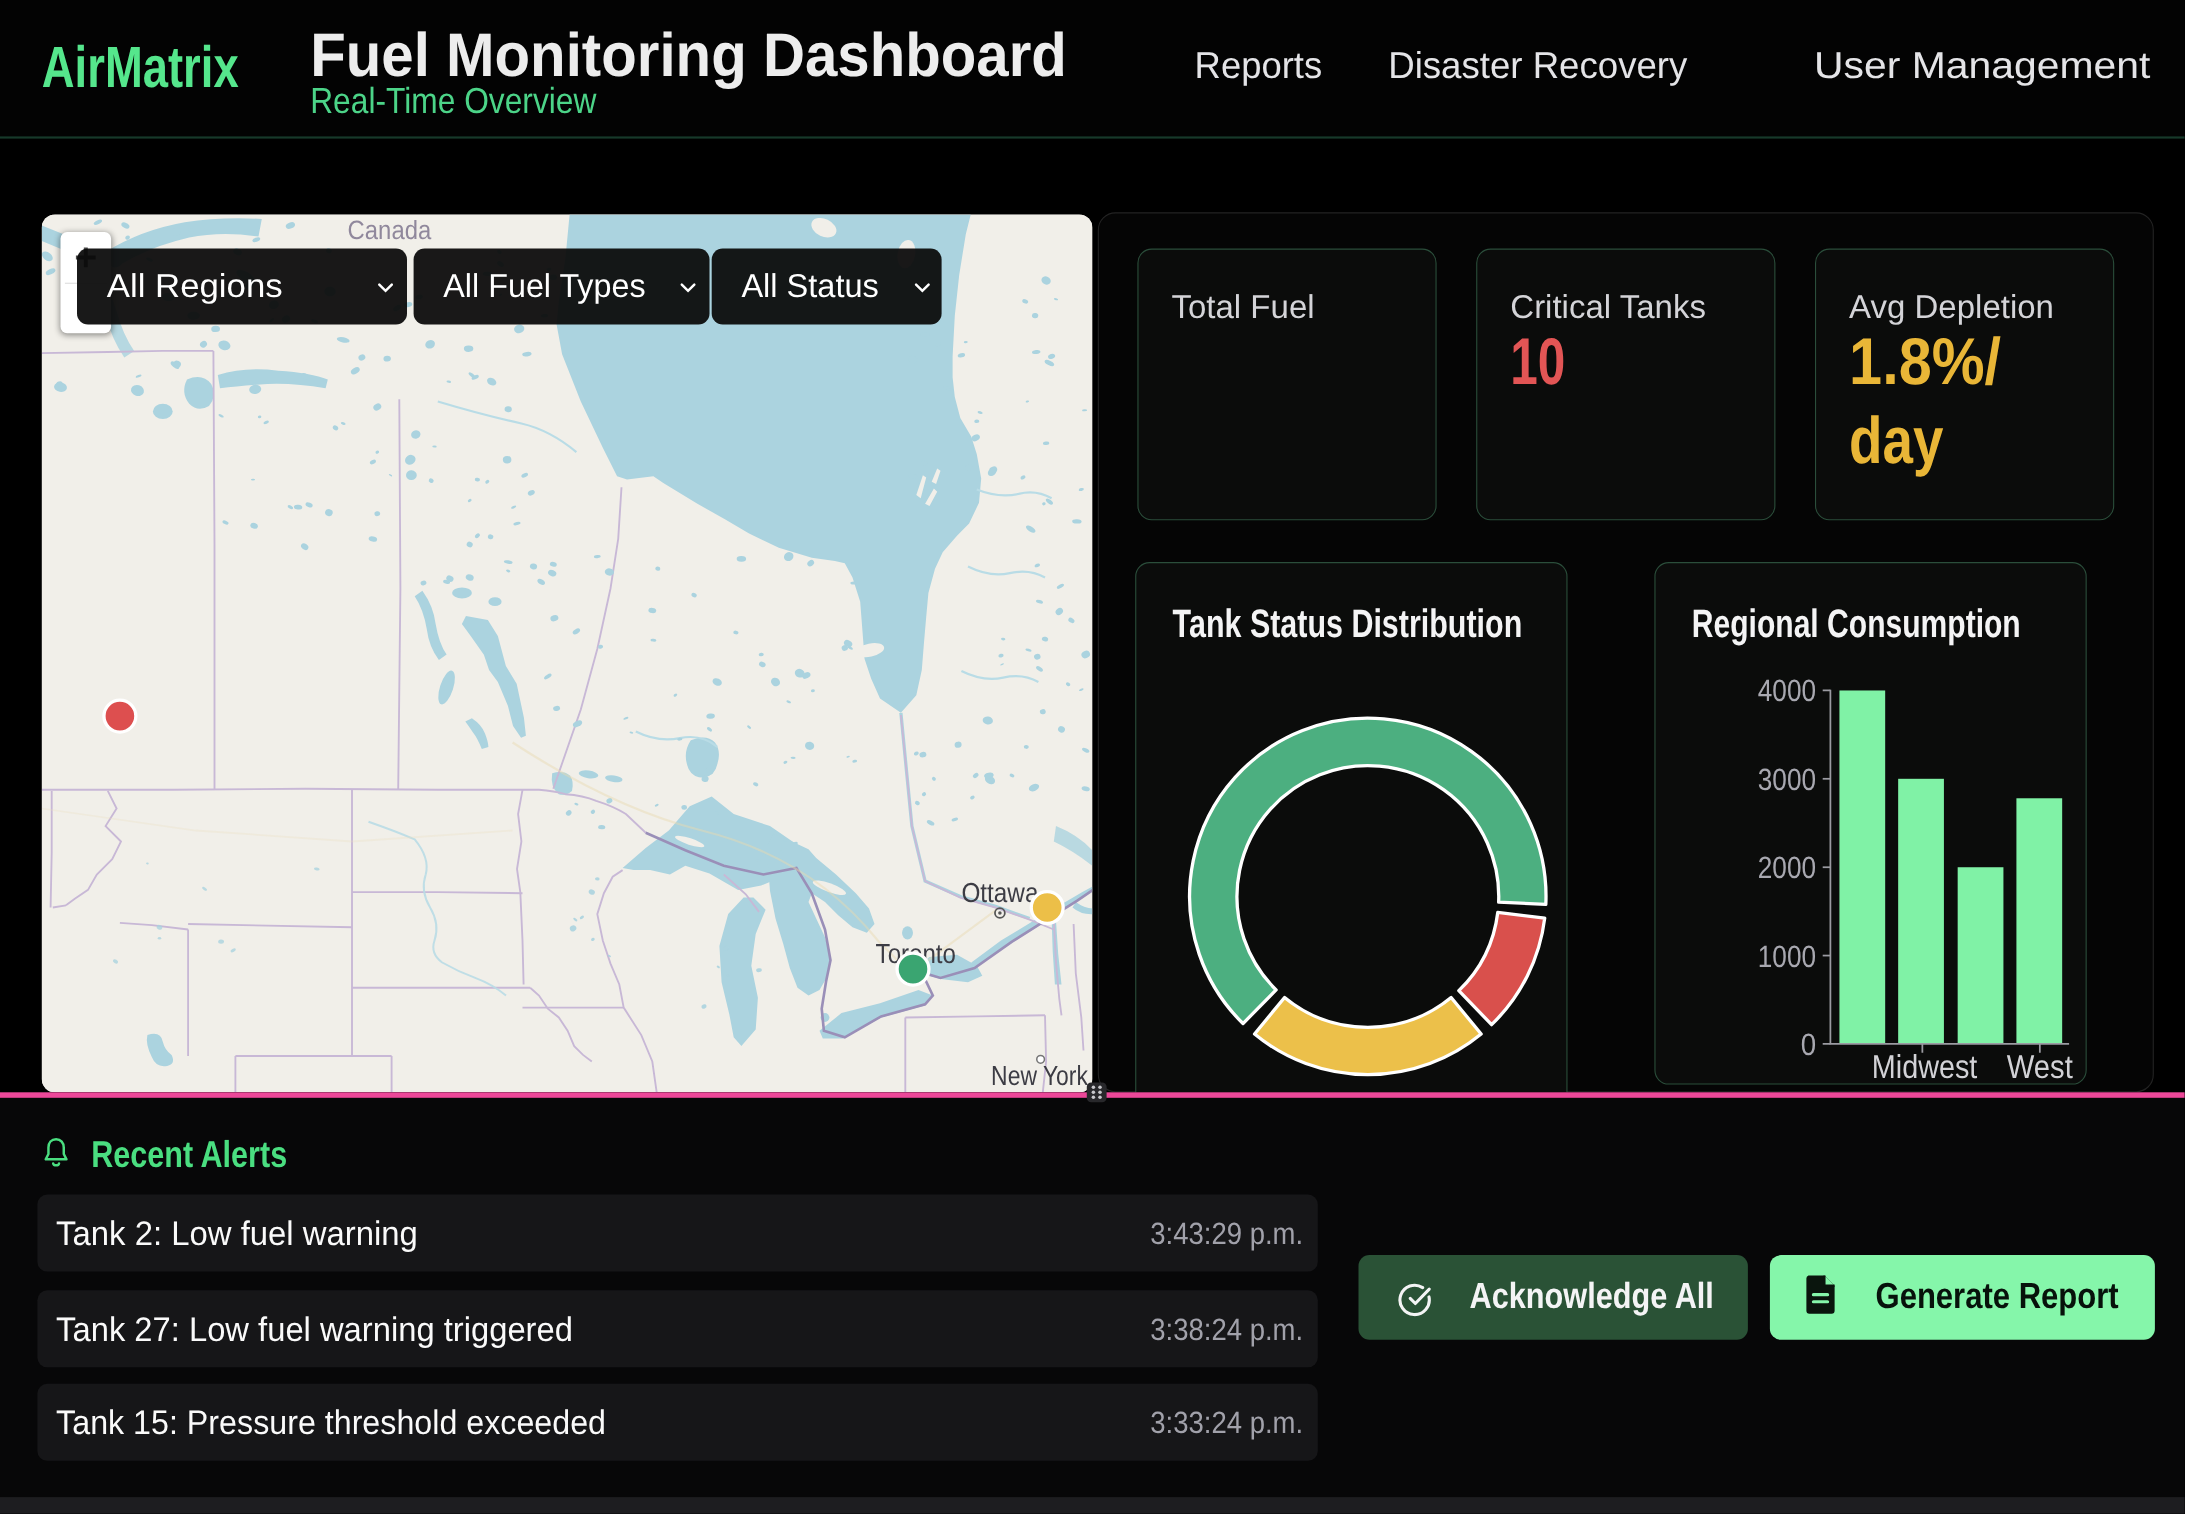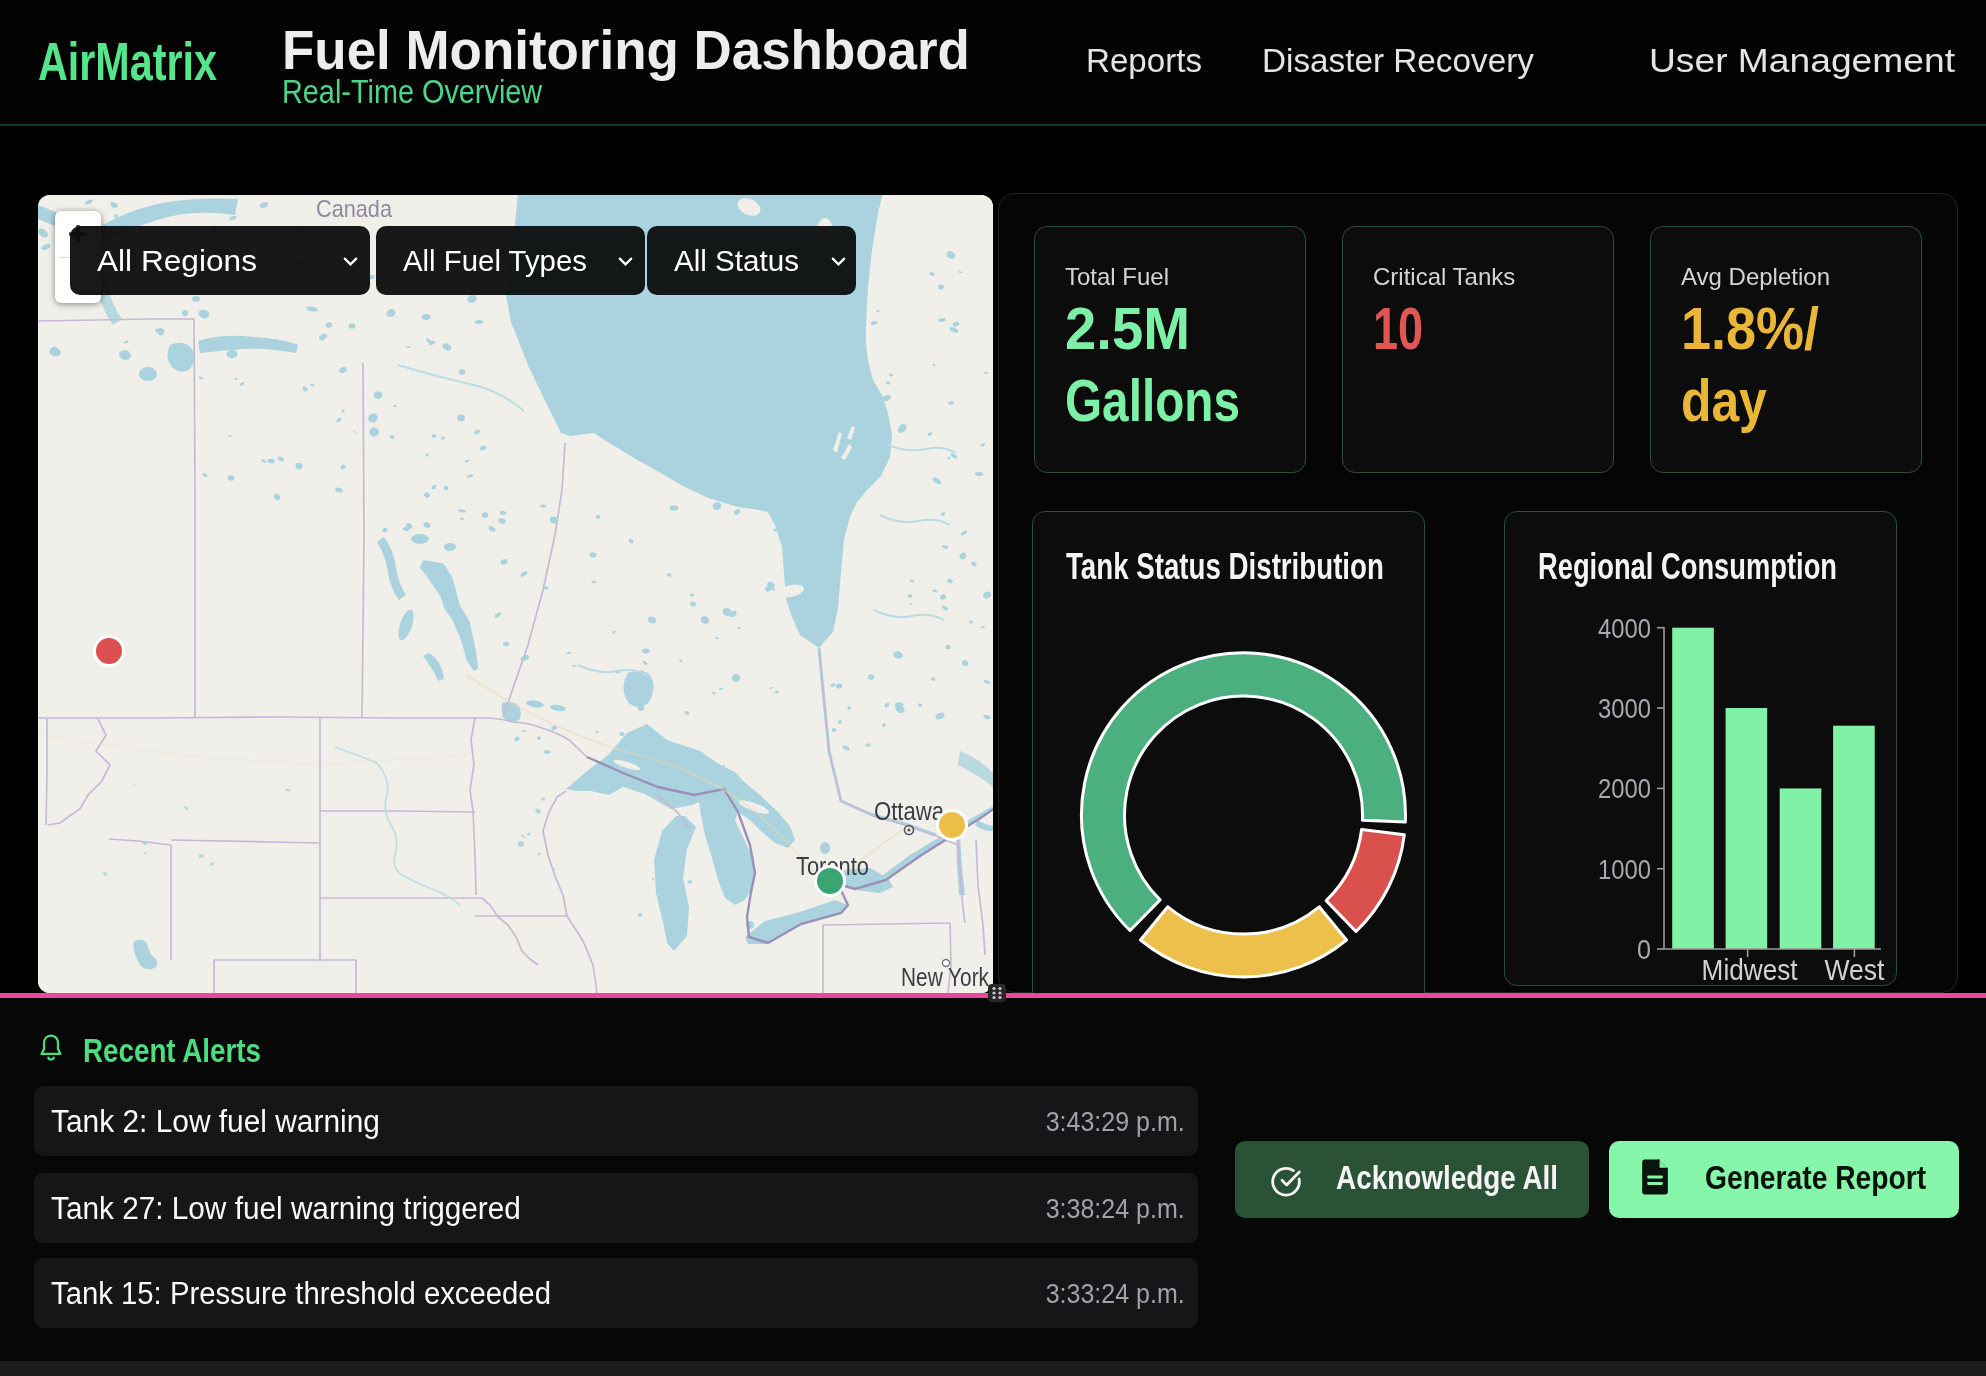--- a/index.html
+++ b/index.html
@@ -10,21 +10,21 @@
   #title { position:absolute; left:282px; top:17px; font-size:56px; font-weight:bold; color:#ededed; }
   #subtitle { position:absolute; left:282px; top:73px; font-size:33px; color:#4cd488; }
   .nav { position:absolute; top:41px; font-size:34px; color:#e4e4e7; }
   #map { position:absolute; left:38px; top:195px; width:955px; height:798px; border-radius:12px; overflow:hidden; background:#f1efe9; }
   .dd { position:absolute; top:31px; height:69px; background:#0a0a0aef; border-radius:10px; color:#fff; font-size:30px; line-height:69px; padding-left:27px; }
   .chev { position:absolute; top:26px; width:19px; height:19px; }
   #zoomctl { position:absolute; left:17px; top:16px; width:46px; height:92px; background:#fff; border-radius:6px; box-shadow:0 1px 6px rgba(0,0,0,.45); }
   .marker { position:absolute; border-radius:50%; width:32px; height:32px; border:3px solid #fff; }
   #panel { position:absolute; left:998px; top:193px; width:960px; height:800px; background:#050505; border:1px solid #232323; border-radius:16px; }
   .scard { position:absolute; top:32px; width:272px; height:247px; background:#0b0c0b; border:1.5px solid #2b4e3b; border-radius:13px; }
-  .slabel { position:absolute; left:30px; top:36px; font-size:24px; color:#d4d4d8; }
+  .slabel { position:absolute; left:30px; top:36px; font-size:30px; color:#d4d4d8; }
   .sval { position:absolute; left:30px; top:66px; font-size:60px; font-weight:bold; line-height:72px; }
   .sval div { transform-origin:left top; white-space:nowrap; }
   .ccard { position:absolute; top:317px; width:393px; background:#0b0c0b; border:1.5px solid #2b4e3b; border-radius:13px; }
   .ctitle { position:absolute; left:33px; top:34px; font-size:36px; font-weight:bold; color:#f4f4f5; white-space:nowrap; transform-origin:left top; }
   #alerts { position:absolute; left:0; top:993px; width:1986px; height:368px; background:#070708; border-top:5px solid #ec4899; }
   #strip { position:absolute; left:0; top:1361px; width:1986px; height:15px; background:#1d1d20; }
   #grip { position:absolute; left:988px; top:984px; width:18px; height:18px; background:#28282b; border-radius:4px; }
   #alerthead { position:absolute; left:83px; top:33px; font-size:34px; font-weight:bold; color:#4ade80; transform-origin:left top; transform:scaleX(.817); white-space:nowrap; }
   .arow { position:absolute; left:34px; width:1164px; height:70px; background:#161618; border-radius:9px; }
   .atext { position:absolute; left:17px; top:18px; font-size:31px; color:#fafafa; transform-origin:left top; white-space:nowrap; }
@@ -391,24 +391,20 @@
         <path d="M4 7 L10 13 L16 7" stroke="#fff" stroke-width="2.4" fill="none" stroke-linecap="round"></path>
       </svg></div>
     <div class="dd" style="left:609px; width:209px;"><span class="sx" style="transform:scaleX(.986);">All Status</span><svg class="chev" style="left:182px" viewBox="0 0 20 20">
         <path d="M4 7 L10 13 L16 7" stroke="#fff" stroke-width="2.4" fill="none" stroke-linecap="round"></path>
       </svg></div>
   </div>
 
   <div id="panel">
     <div class="scard" style="left:35px;">
       <div class="slabel">Total Fuel</div>
-      <div class="sval" style="color:#7df0a8;">
-        <div style="transform:scaleX(.937);">2.5M</div>
-        <div style="transform:scaleX(.795);">Gallons</div>
-      </div>
     </div>
     <div class="scard" style="left:343px;">
       <div class="slabel">Critical Tanks</div>
       <div class="sval" style="color:#e25555;">
         <div style="transform:scaleX(.75);">10</div>
       </div>
     </div>
     <div class="scard" style="left:651px;">
       <div class="slabel">Avg Depletion</div>
       <div class="sval" style="color:#e9b637;">

